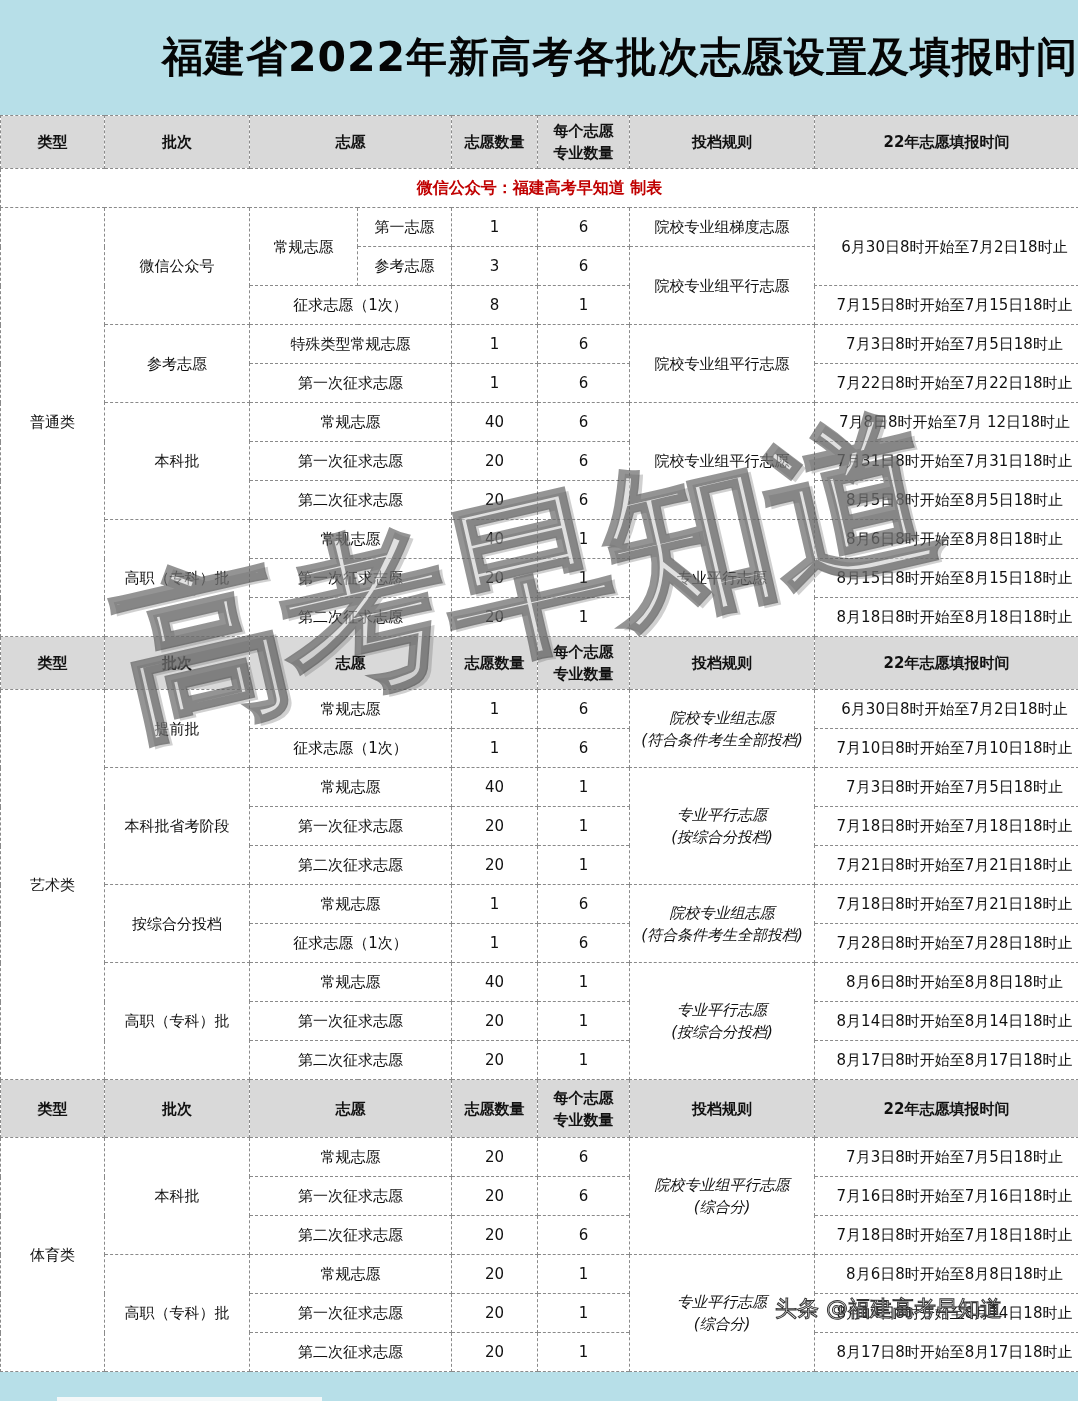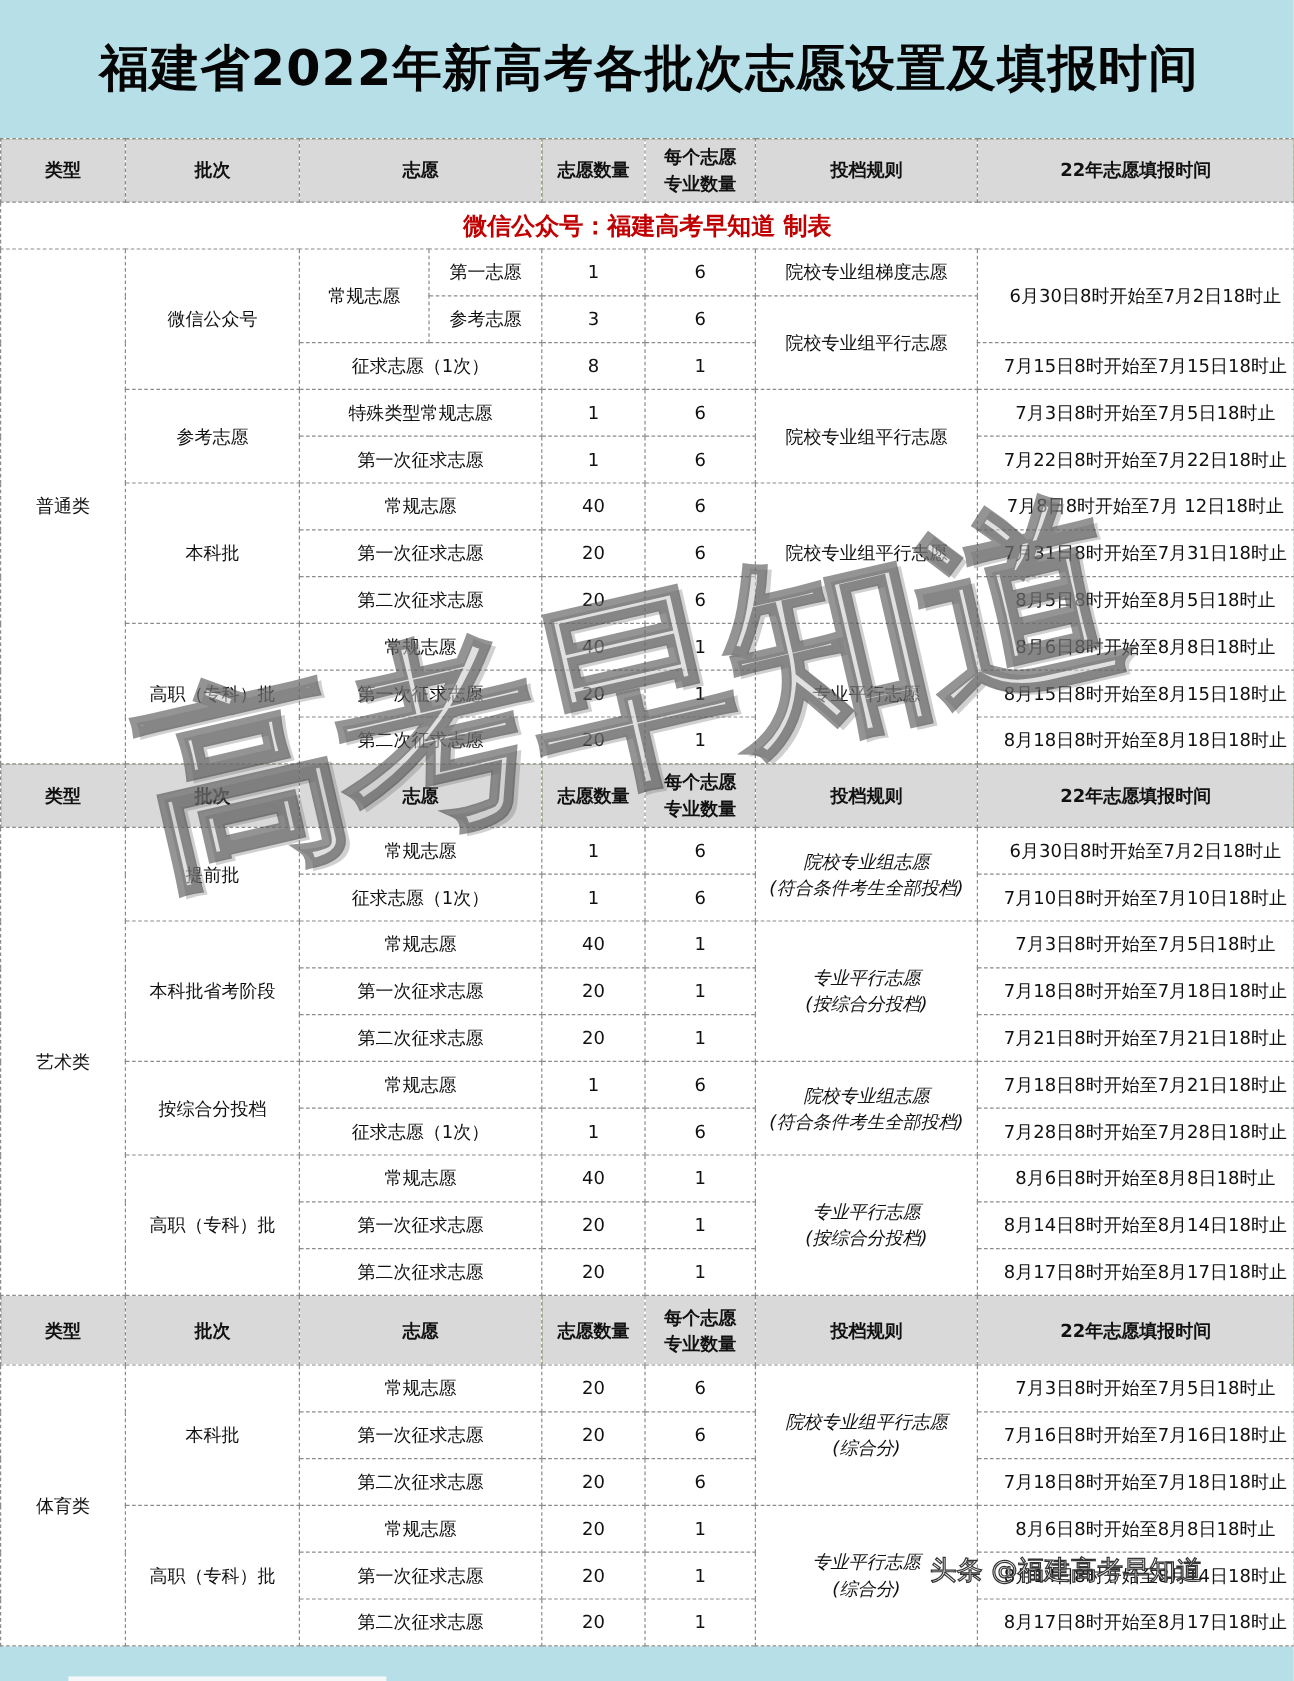--- a/index.html
+++ b/index.html
@@ -3,41 +3,41 @@
 <meta charset="utf-8">
 <style>
   html, body { margin: 0; padding: 0; }
   body {
     width: 1078px; height: 1401px; overflow: hidden; background: #b7dfe8;
     font-family: "DejaVu Sans", "Liberation Sans", sans-serif; color: #111;
     position: relative;
   }
   .title-band {
     position: absolute; left: 0; top: 0; width: 1078px; height: 115px;
-    background: #b7dfe8; display: flex; align-items: center; justify-content: center;
+    background: #b7dfe8; display: flex; align-items: center; justify-content: flex-end;
     border-bottom: 1px dashed #888;
   }
   .title-band h1 {
     margin: 0; font-size: 41px; font-weight: bold; letter-spacing: 1px; color: #050505;
     padding-left: 4px;
   }
   table.main {
     position: absolute; left: 0; top: 115px; width: 1078px;
     border-collapse: collapse; table-layout: fixed; background: #fff;
   }
   table.main td {
     border: 1px dashed #8a8a8a; text-align: center; vertical-align: middle;
     font-size: 15px; padding: 0; line-height: 22px; overflow: hidden; white-space: nowrap;
   }
   tr.r { height: 39px; }
-  tr.hdr { height: 53px; background: #4d7c0f; }
+  tr.hdr { height: 53px; background: #fdba74; }
   tr.hdr td { font-weight: bold; font-size: 15px; background: #d9d9d9; }
   tr.hdr td .two { display: block; line-height: 22px; }
   tr.note { height: 39px; }
-  tr.note td { color: #c00000; font-weight: bold; font-size: 20px; }
+  tr.note td { color: #c00000; font-weight: bold; font-size: 16px; }
   td.time { text-align: center; padding-left: 16px !important; }
   td.rule span { display: block; line-height: 22px; font-style: italic; }
   .footer-band {
     position: absolute; left: 0; top: 1375px; width: 1078px; height: 26px; background: #b7dfe8;
   }
   .footer-band .scroll {
     position: absolute; left: 57px; top: 22px; width: 265px; height: 4px; background: #f4f8f9;
   }
   .watermark {
     position: absolute; left: 95px; top: 560px; width: 860px; height: 330px;

